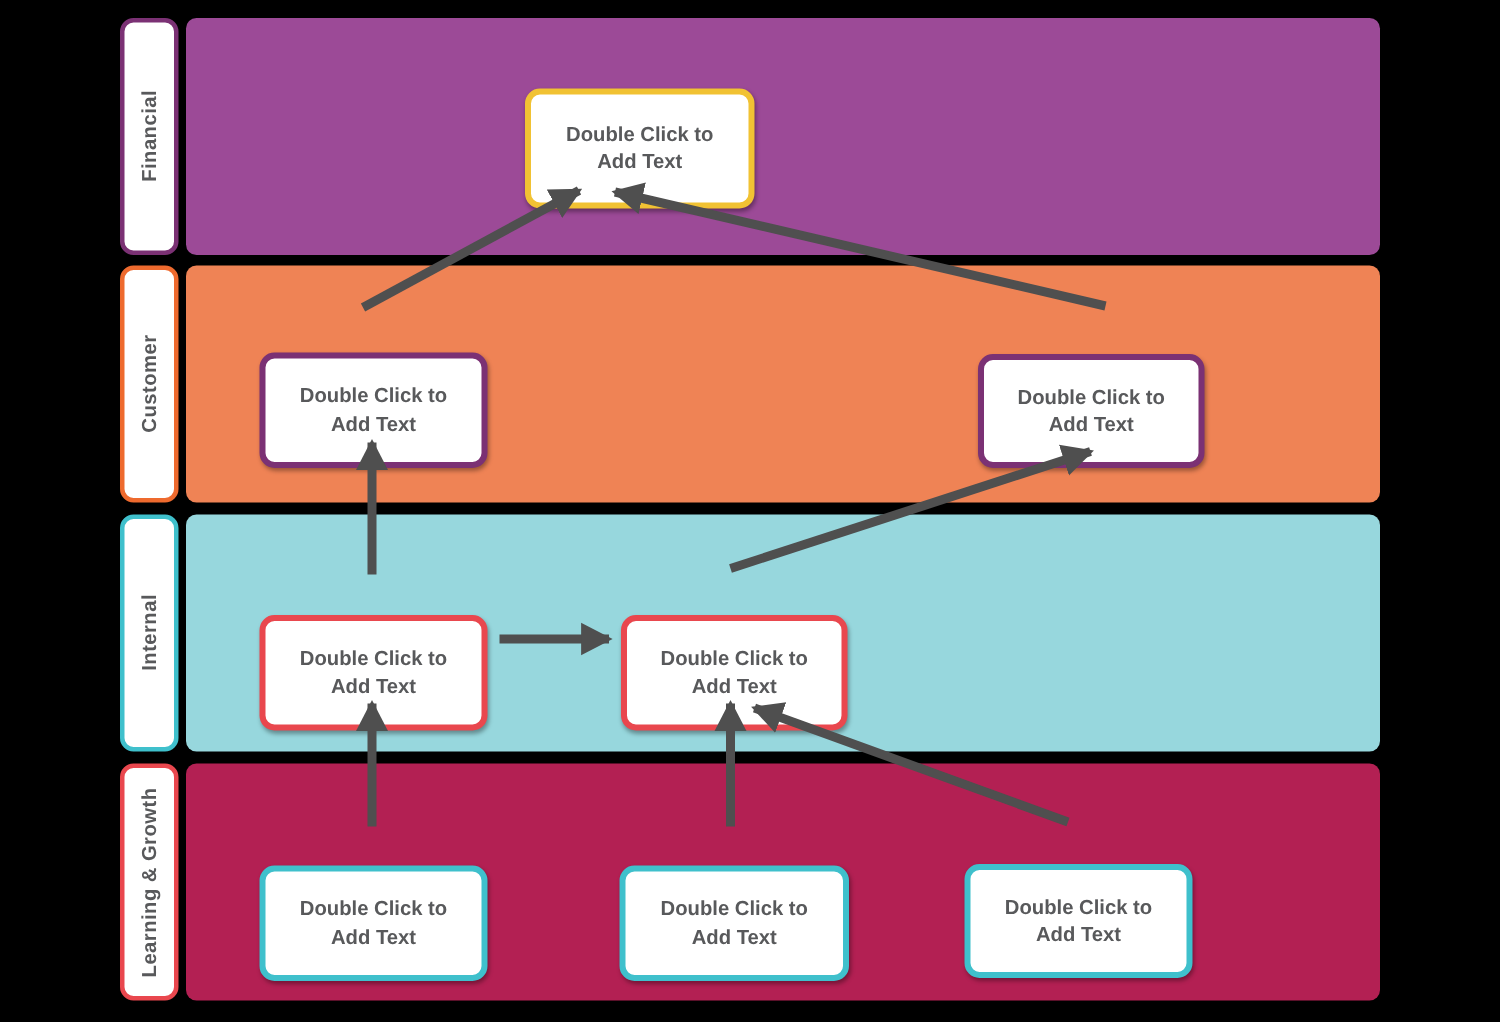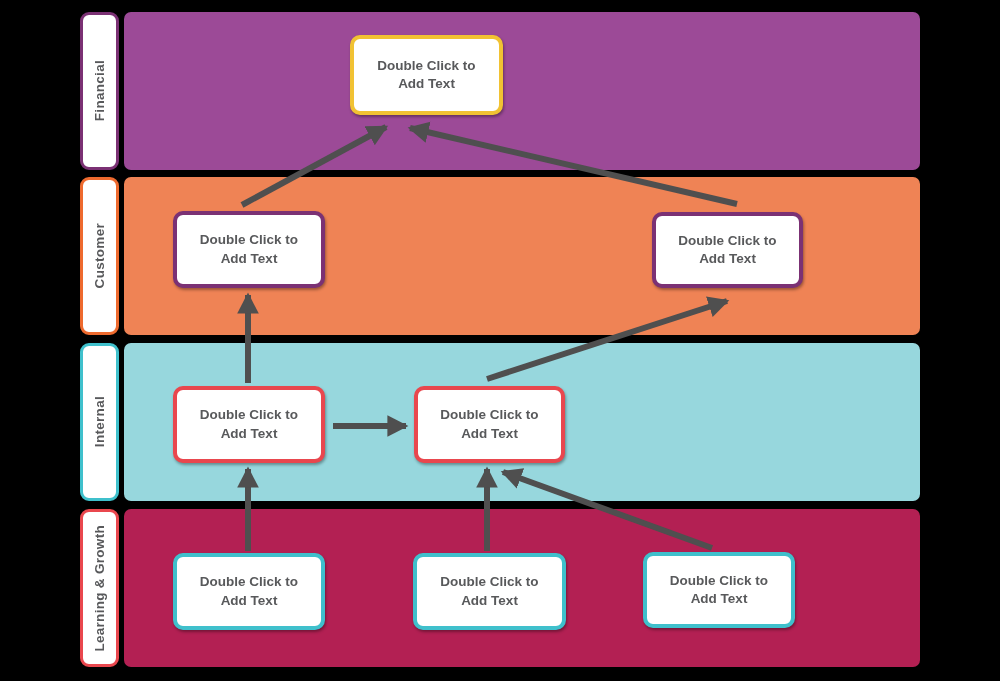--- a/index.html
+++ b/index.html
@@ -42,20 +42,21 @@
   .node {
     position: absolute;
     background: #ffffff;
     border-radius: 10px;
     box-sizing: border-box;
     display: flex;
     align-items: center;
     justify-content: center;
     text-align: center;
     box-shadow: 1px 2px 3px rgba(0,0,0,0.35);
+    margin-top: 24px;
   }
   .node span {
     font-weight: bold;
     font-size: 13.5px;
     line-height: 1.35;
     color: #58595b;
     width: 118px;
   }
   #arrow-layer {
     position: absolute;

